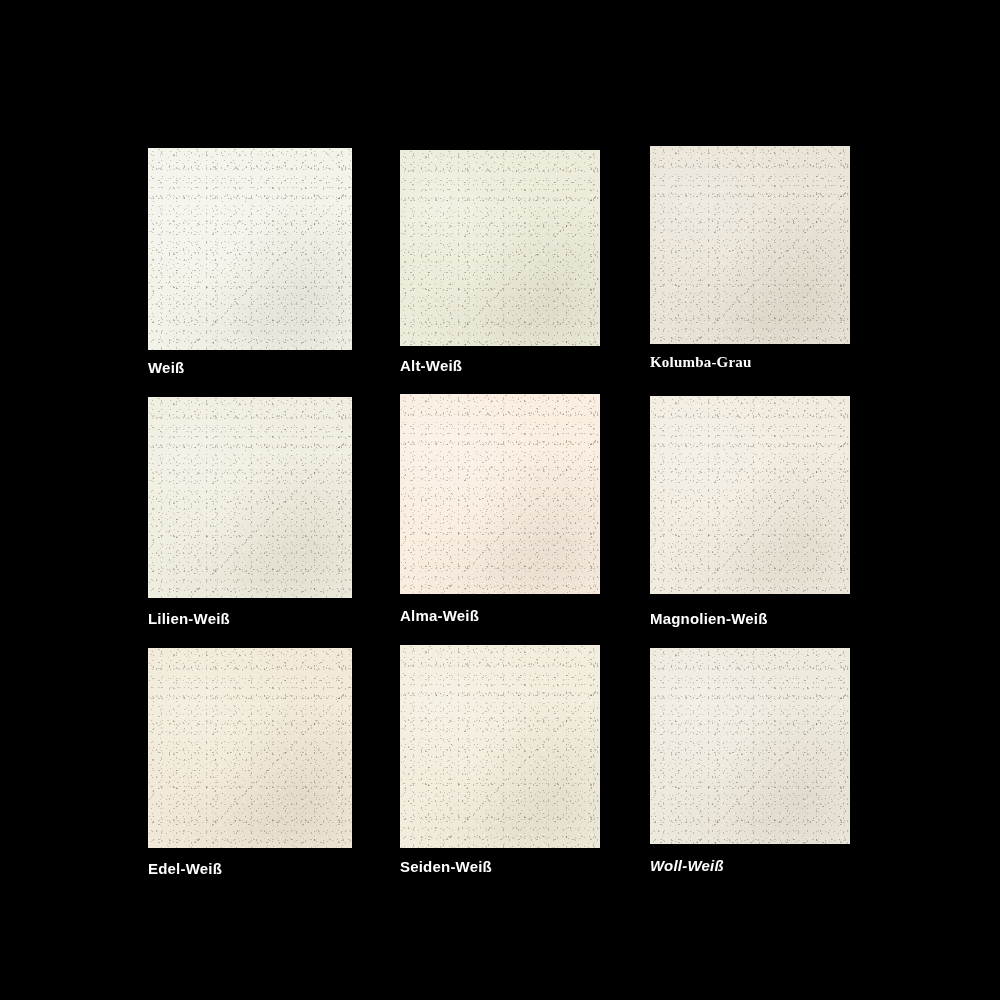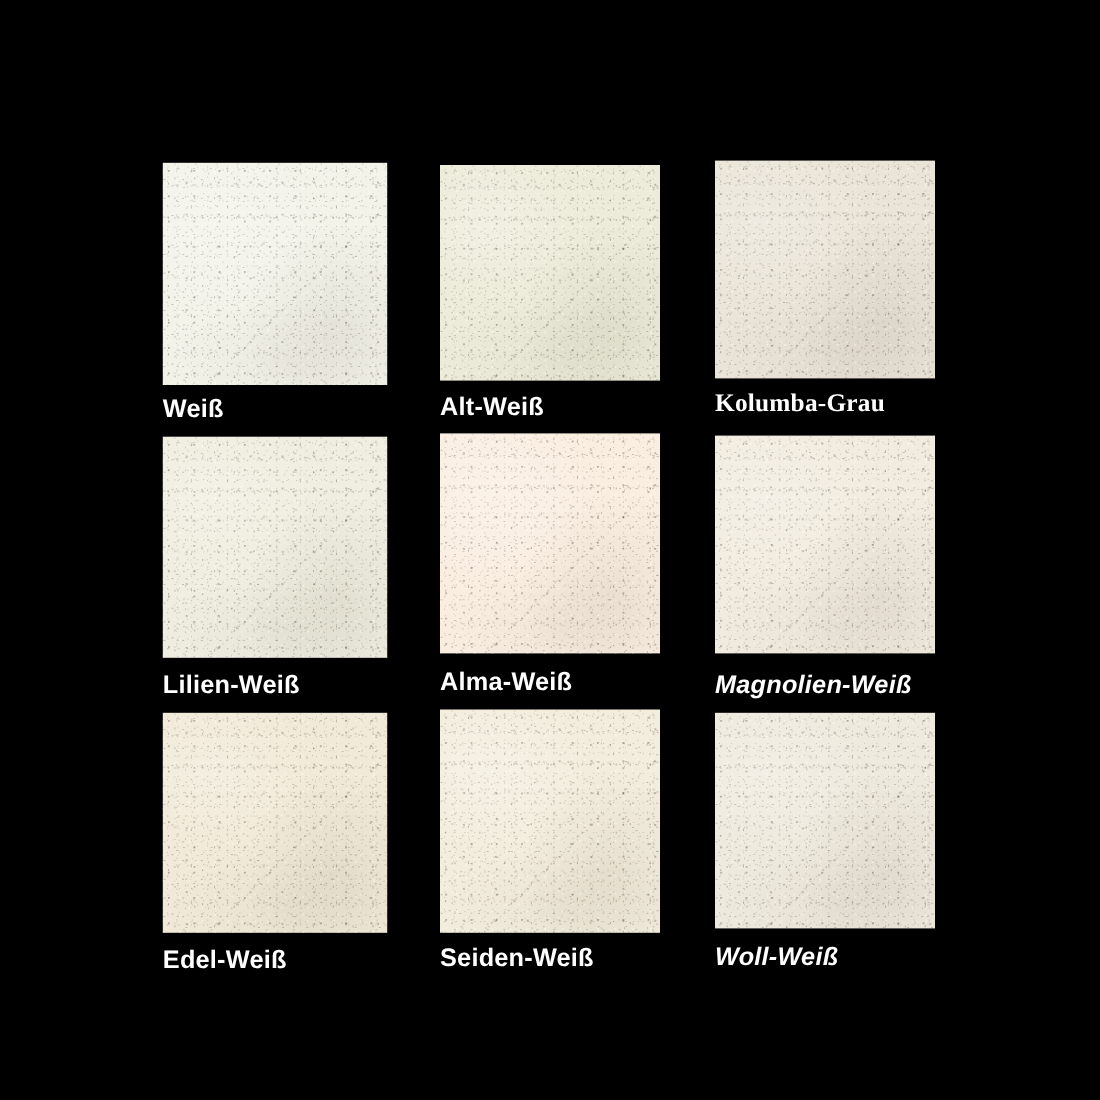--- a/index.html
+++ b/index.html
@@ -89,21 +89,21 @@
       radial-gradient(ellipse 60% 65% at 78% 72%, rgba(120,112,92,.10), transparent 70%),
       radial-gradient(ellipse 80% 40% at 55% 90%, rgba(120,112,92,.07), transparent 72%);
   }
 
   .swatch-label {
     position: absolute;
     left: 0;
     white-space: nowrap;
     color: #ffffff;
     font-family: "Liberation Sans", sans-serif;
-    font-size: 23px;
+    font-size: 15px;
     font-weight: 700;
     letter-spacing: .2px;
     line-height: 1;
   }
 </style>
 </head>
 <body>
 
 <div id="palette-board" style="background: rgb(0, 0, 0);">
     <div class="swatch-cell" style="left: 0px; top: 0px; width: 1000px; height: 1000px; pointer-events: none;">
@@ -129,21 +129,21 @@
         <div class="chip-mottle"></div>
       </div>
       <div class="swatch-label" style="left: 148px; top: 611px; pointer-events: auto;">Lilien-Weiß</div>
     </div>
     <div class="swatch-cell" style="left: 0px; top: 0px; width: 820px; height: 1000px; pointer-events: none;">
       <div class="swatch-chip" style="left: 400px; top: 394px; width: 200px; height: 200px; background: rgb(250, 238, 225); pointer-events: auto;">
         <div class="chip-mottle"></div>
       </div>
       <div class="swatch-label" style="left: 400px; top: 608px; pointer-events: auto;">Alma-Weiß</div>
     </div>
-    <div class="swatch-cell" style="left: 0px; top: 0px; width: 1000px; height: 1000px; pointer-events: none; font-style: italic;">
+    <div class="swatch-cell" style="left: 0px; top: 0px; width: 1000px; height: 1000px; pointer-events: none;">
       <div class="swatch-chip" style="left: 650px; top: 396px; width: 200px; height: 198px; background: rgb(242, 236, 224); pointer-events: auto;">
         <div class="chip-mottle"></div>
       </div>
       <div class="swatch-label" style="left: 650px; top: 611px; pointer-events: auto;">Magnolien-Weiß</div>
     </div>
     <div class="swatch-cell" style="left: 0px; top: 0px; width: 1000px; height: 1000px; pointer-events: none; text-decoration: underline;">
       <div class="swatch-chip" style="left: 148px; top: 648px; width: 204px; height: 200px; background: rgb(241, 234, 216); pointer-events: auto;">
         <div class="chip-mottle"></div>
       </div>
       <div class="swatch-label" style="left: 148px; top: 861px; pointer-events: auto;">Edel-Weiß</div>

